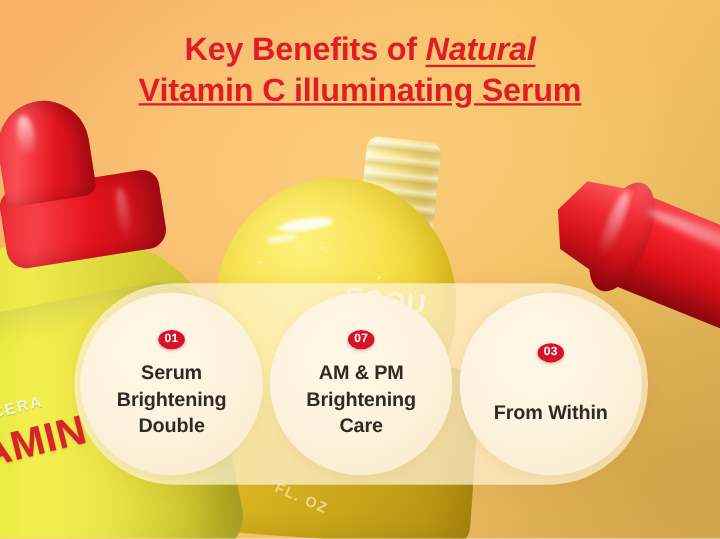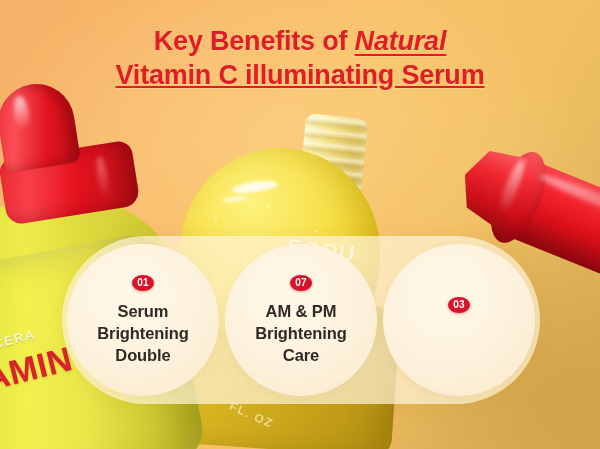--- a/index.html
+++ b/index.html
@@ -525,18 +525,19 @@
           <span>AM &amp; PM</span><br>
           <span>Brightening</span><br>
           <span>Care</span>
         </div>
       </div>
 
       <div class="card">
         <div class="badge">03</div>
         <div class="card-title">
           <br>
+          <span>From Within</span>
         </div>
       </div>
 
     </div>
   </div>
 </div>
 
 </body></html>

